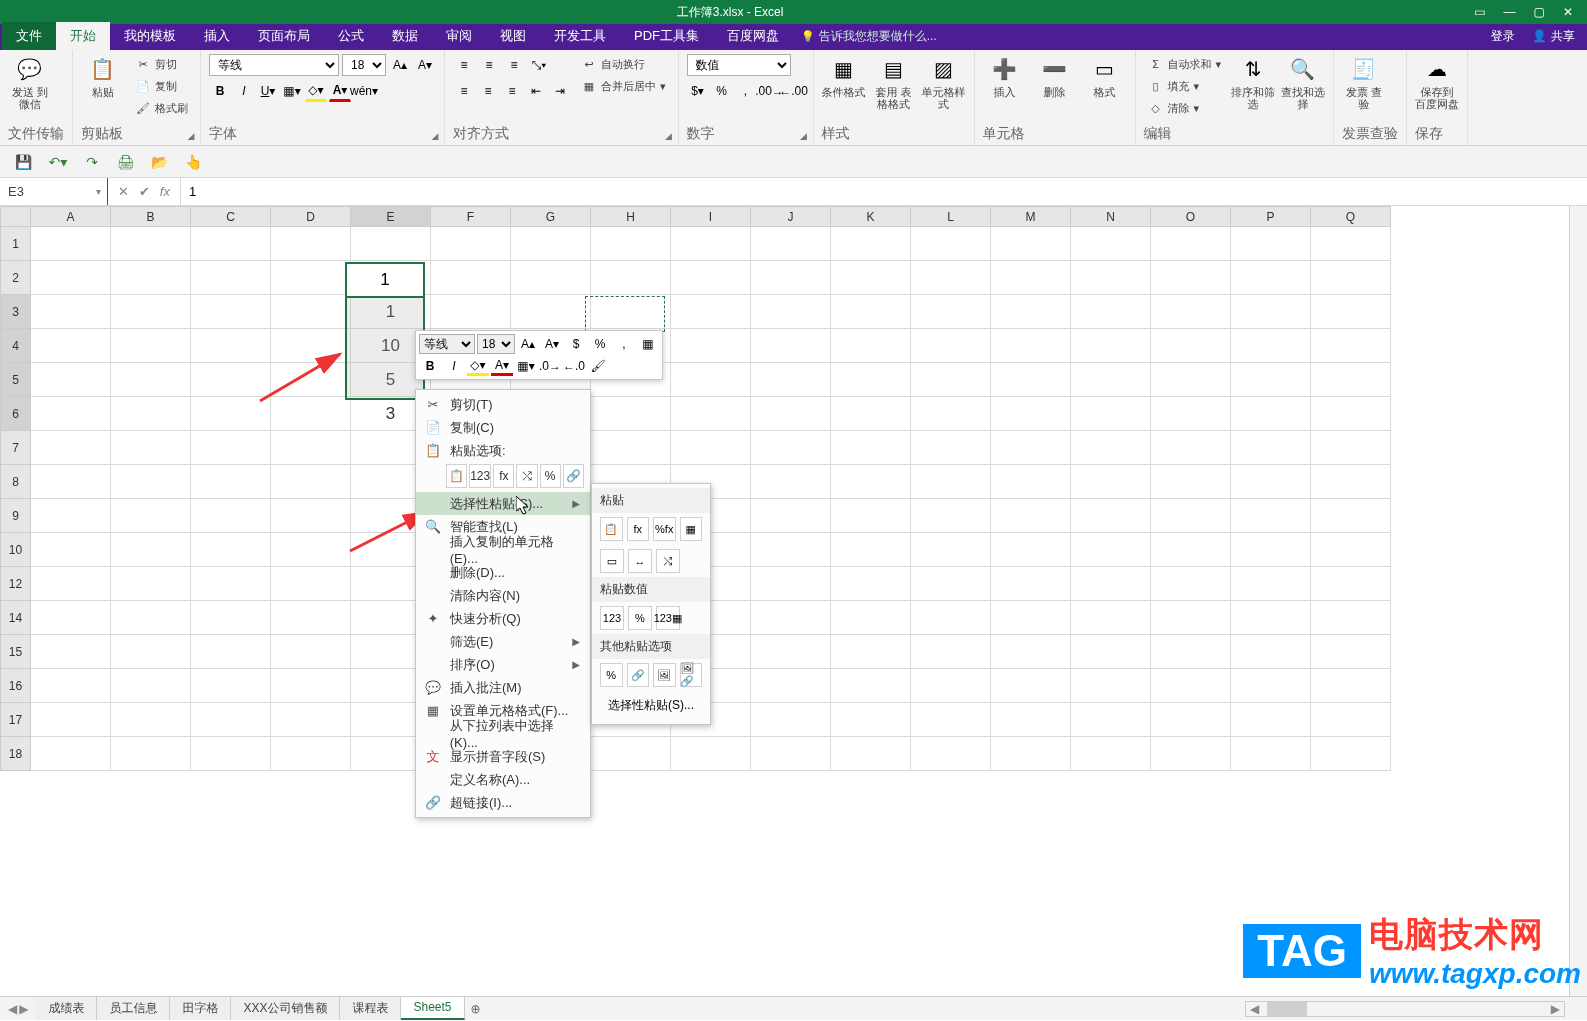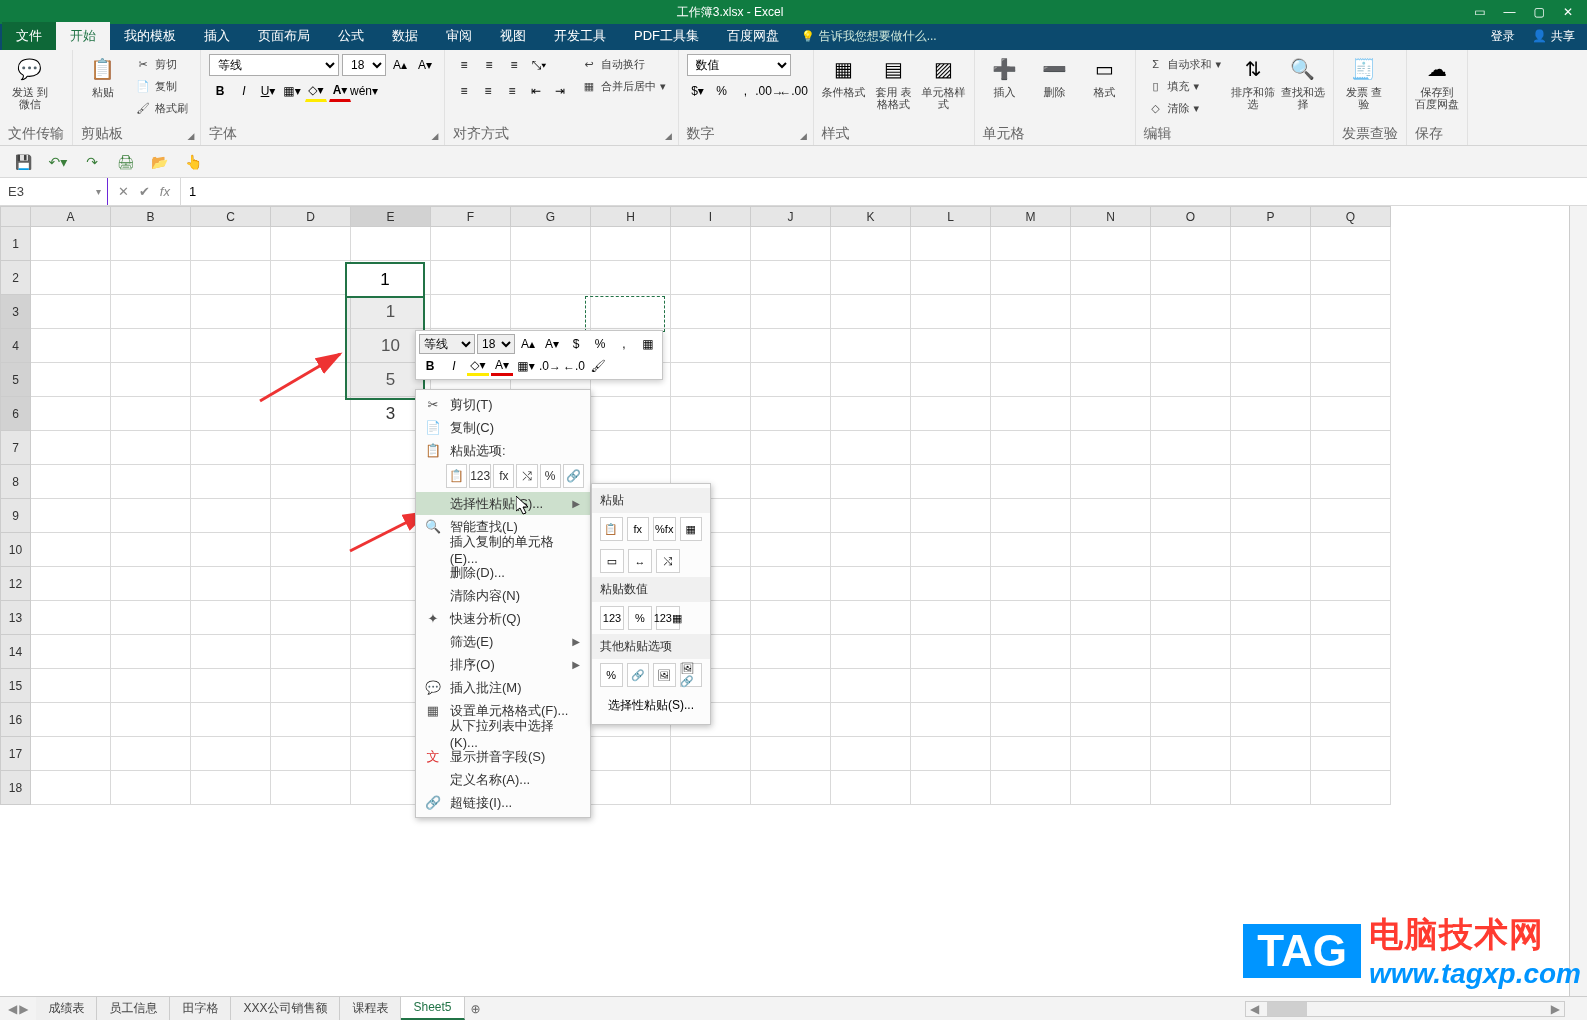--- a/index.html
+++ b/index.html
@@ -2,21 +2,21 @@
 <html><head>
   <meta charset="utf-8">
   <style>
     * { margin:0; padding:0; box-sizing:border-box; font-family:'Microsoft YaHei','Segoe UI',sans-serif; -webkit-font-smoothing:antialiased;}
     body { background:#fff; overflow:hidden; width:1587px; height:1021px; position:relative;}
     .titlebar { background:#107c41; height:24px; display:flex; align-items:center; color:#fff; font-size:12px;}
     .titlebar .spacer{flex:1;}
     .titlebar .title{margin:11px auto;}
     .titlebar .winbtns{display:flex;gap:18px;padding:0 14px;}
     .titlebar .winbtn{cursor:pointer;}
-    .tabs { background:#0c4a6e; height:26px; display:flex; align-items:flex-end; padding-left:2px;}
+    .tabs { background:#4c1d95; height:26px; display:flex; align-items:flex-end; padding-left:2px;}
     .tabs .tab{color:#fff;font-size:13px;padding:5px 14px 5px;cursor:pointer;}
     .tabs .tab.file{background:#0e6838;}
     .tabs .tab.active{background:#f3f3f3;color:#217346;}
     .tabs .tellme{color:#cfe8da;font-size:12px;margin-left:8px;display:flex;align-items:center;gap:4px;padding-bottom:5px;}
     .tabs .tellme::before{content:"💡";font-size:11px;}
     .tabs .right{margin-left:auto;display:flex;color:#fff;font-size:12px;gap:18px;align-items:center;padding:0 12px 5px;}
     .ribbon{background:#f3f3f3;border-bottom:1px solid #d4d4d4;height:96px;display:flex;}
     .rgroup{border-right:1px solid #e1e1e1;padding:4px 8px 0;display:flex;flex-direction:column;justify-content:space-between;position:relative;}
     .rgroup .glabel{font-size:14px;color:#666;text-align:left;padding:2px 0;}
     .rgroup .gbody{display:flex;align-items:flex-start;gap:6px;flex:1;}
@@ -563,40 +563,20 @@
           <td></td>
           <td></td>
           <td></td>
           <td></td>
           <td></td>
           <td></td>
           <td></td>
           <td></td>
         </tr>
         <tr>
-          <th class="rowh">13</th>
-          <td></td>
-          <td></td>
-          <td></td>
-          <td></td>
-          <td></td>
-          <td></td>
-          <td></td>
-          <td></td>
-          <td></td>
-          <td></td>
-          <td></td>
-          <td></td>
-          <td></td>
-          <td></td>
-          <td></td>
-          <td></td>
-          <td></td>
-        </tr>
-        <tr>
           <th class="rowh">14</th>
           <td></td>
           <td></td>
           <td></td>
           <td></td>
           <td></td>
           <td></td>
           <td></td>
           <td></td>
           <td></td>

